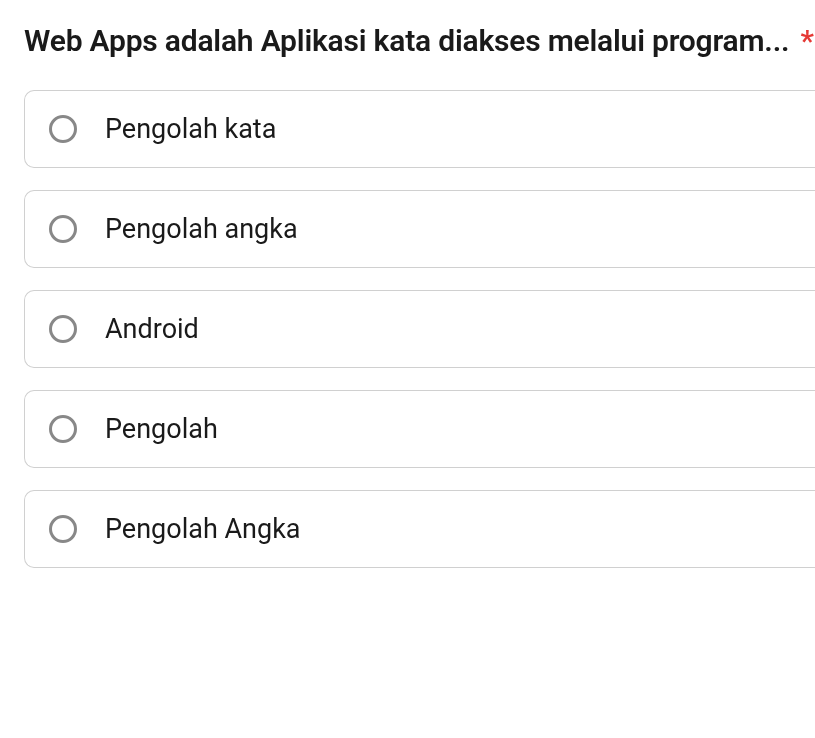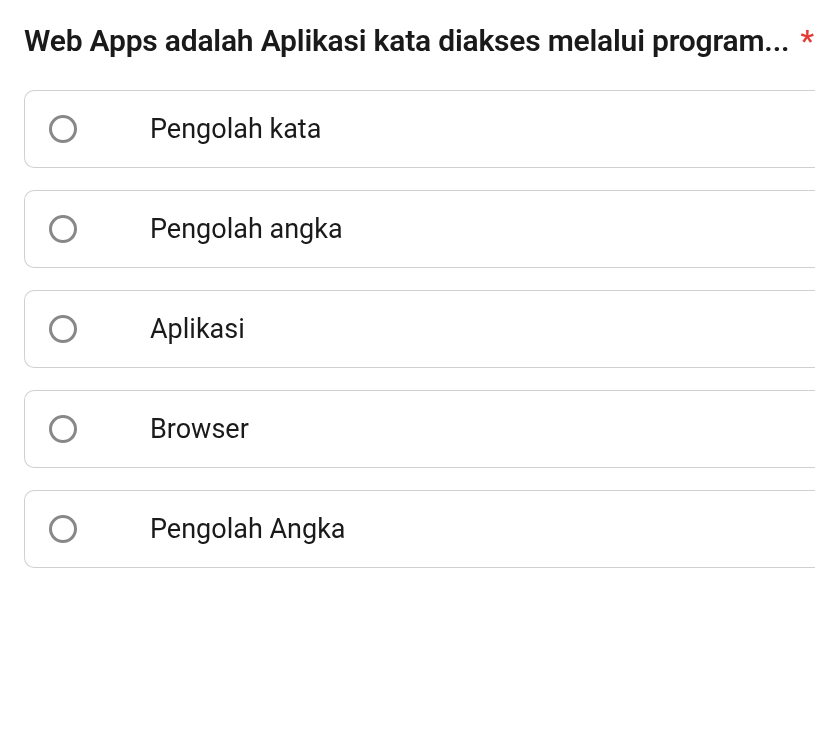--- a/index.html
+++ b/index.html
@@ -35,21 +35,20 @@
     }
     .option {
       display: flex;
       align-items: center;
       border: 1px solid #d0d0d0;
       border-right: none;
       border-radius: 10px 0 0 10px;
       padding: 22px 20px 22px 24px;
       cursor: pointer;
       background: #ffffff;
-      gap: 45px;
     }
     .radio-circle {
       width: 28px;
       height: 28px;
       border: 3px solid #888888;
       border-radius: 50%;
       flex-shrink: 0;
       margin-right: 28px;
     }
     .option-label {
@@ -72,25 +71,25 @@
     <span class="option-label">Pengolah kata</span>
   </label>
 
   <label class="option">
     <span class="radio-circle"></span>
     <span class="option-label">Pengolah angka</span>
   </label>
 
   <label class="option">
     <span class="radio-circle"></span>
-    <span class="option-label">Aplikasi</span>
+    <span class="option-label">Android</span>
   </label>
 
   <label class="option">
     <span class="radio-circle"></span>
-    <span class="option-label">Browser</span>
+    <span class="option-label">Pengolah</span>
   </label>
 
   <label class="option">
     <span class="radio-circle"></span>
     <span class="option-label">Pengolah Angka</span>
   </label>
 </div>
 
 </body></html>

